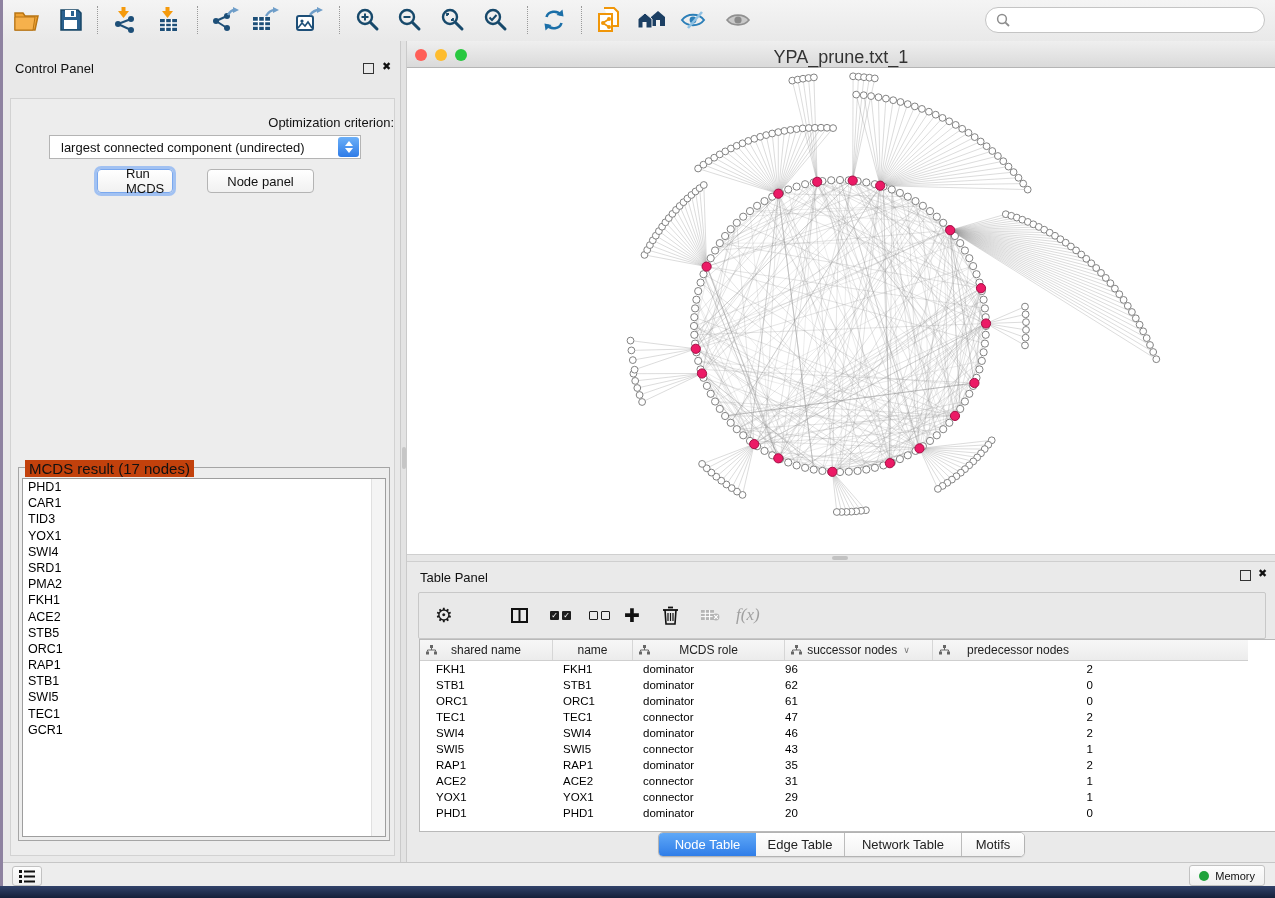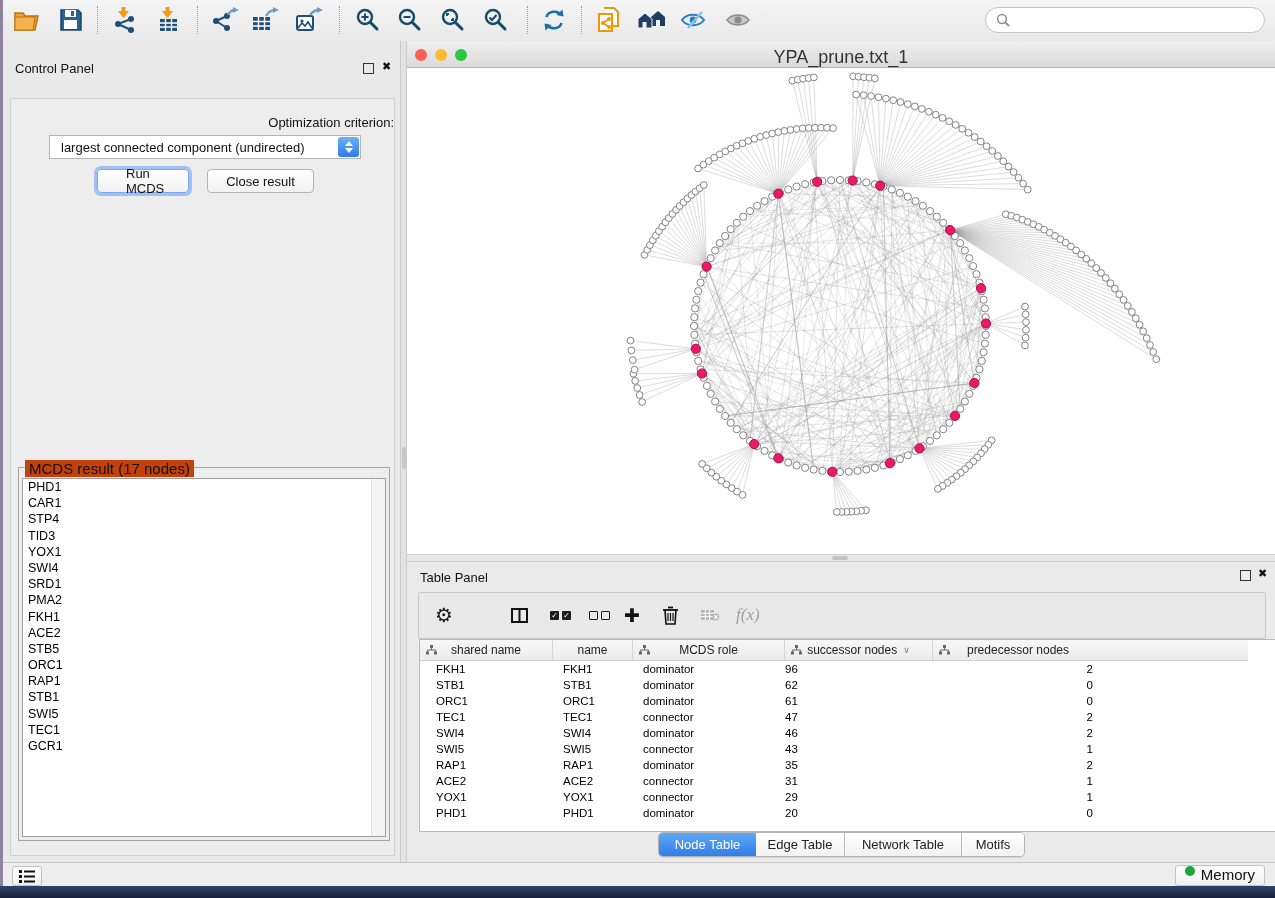--- a/index.html
+++ b/index.html
@@ -37,21 +37,21 @@
   #opt-label{position:absolute;left:0;top:16px;width:100%;text-align:right;font-size:13px;color:#111;}
   #criterion{position:absolute;left:38px;top:36px;width:312px;height:24px;background:#fff;
     border:1px solid #b4b4b4;border-radius:0;font-size:13px;color:#111;display:flex;align-items:center;
     padding-left:11px;box-sizing:border-box;}
   #criterion-stepper{position:absolute;right:1px;top:1px;width:21px;height:20px;border-radius:3px;
     background:linear-gradient(#6cb0f8,#2e7be7);display:flex;flex-direction:column;align-items:center;justify-content:center;gap:2px;}
   .tri-up{width:0;height:0;border-left:4px solid transparent;border-right:4px solid transparent;border-bottom:5px solid #fff;}
   .tri-dn{width:0;height:0;border-left:4px solid transparent;border-right:4px solid transparent;border-top:5px solid #fff;}
   .mac-btn{position:absolute;height:24px;background:linear-gradient(#ffffff,#f1f1f1);border:1px solid #b4b4b4;
     border-radius:4px;font-size:13px;color:#111;display:flex;align-items:center;justify-content:center;box-sizing:border-box;cursor:default;}
-  #run-btn{left:86px;top:70px;width:92px;border-color:#7aa8ee;box-shadow:0 0 0 3px rgba(98,156,245,.55);padding-left:28px;}
+  #run-btn{left:86px;top:70px;width:76px;border-color:#7aa8ee;box-shadow:0 0 0 3px rgba(98,156,245,.55);padding-left:28px;}
   #closep-btn{left:196px;top:70px;width:107px;}
   #result-box{position:absolute;left:7px;top:368px;width:370px;height:372px;border:1px solid #a5a5a5;}
   #result-legend{position:absolute;left:6px;top:-8px;background:#c2410c;padding:0 4px;font-size:15px;color:#111;}
   #result-list{position:absolute;left:3px;top:10px;width:362px;height:357px;background:#fff;border:1px solid #9e9e9e;overflow:hidden;}
   #result-scroll{position:absolute;right:0;top:0;width:13px;height:100%;background:#f4f4f4;border-left:1px solid #e0e0e0;}
   .result-item{font-size:12.5px;color:#000;padding-left:5px;height:16.2px;line-height:16.2px;}
   
   #vsplit{left:400px;top:41px;width:7px;height:821px;background:#e3e3e3;border-left:1px solid #cacaca;border-right:1px solid #cacaca;box-sizing:border-box;}
   #vsplit-handle{position:absolute;left:1px;top:406px;width:4px;height:22px;background:#c6c6c6;border-radius:2px;}
   #hsplit{left:407px;top:554px;width:868px;height:8px;background:#e7e7e7;border-top:1px solid #cfcfcf;border-bottom:1px solid #cfcfcf;box-sizing:border-box;}
@@ -88,21 +88,21 @@
   .c4{width:170px;text-align:right;padding-right:10px;box-sizing:border-box;}
   #tbl-scroll{position:absolute;right:0;top:0;width:15px;height:189px;background:#fafafa;border-left:1px solid #e2e2e2;}
   #tbl-thumb{position:absolute;left:3px;top:26px;width:9px;height:100px;background:#c2c2c2;border-radius:5px;}
   #tp-tabs{position:absolute;left:251px;top:270px;height:23px;display:flex;border:1px solid #b3b3b3;border-radius:5px;
     overflow:hidden;background:#fff;box-shadow:0 1px 1px rgba(0,0,0,.08);}
   
   #statusbar{left:3px;top:862px;width:1272px;height:24px;background:#ededed;border-top:1px solid #c6c6c6;box-sizing:border-box;}
   #list-btn{position:absolute;left:9px;top:3px;width:28px;height:18px;background:linear-gradient(#fdfdfd,#f0f0f0);
     border:1px solid #c2c2c2;border-radius:3px;display:flex;align-items:center;justify-content:center;}
   #memory-btn{position:absolute;right:10px;top:2px;height:19px;padding:0 9px;background:linear-gradient(#fdfdfd,#f0f0f0);
-    border:1px solid #c2c2c2;border-radius:3px;display:flex;align-items:flex-start;gap:6px;font-size:15px;color:#111;}
+    border:1px solid #c2c2c2;border-radius:3px;display:flex;align-items:center;gap:6px;font-size:11px;color:#111;}
   #memory-dot{width:10px;height:10px;border-radius:50%;}
 </style>
 </head>
 <body>
 
 <div id="screen">
 
   <div id="toolbar" class="abs">
     <span class="tbtn" style="left:7px">
       <svg width="26" height="22" viewBox="0 0 26 22">
@@ -253,28 +253,27 @@
     <div id="cp-body">
       <div id="opt-label">Optimization criterion:</div>
       <div id="criterion">
         <span>largest connected component (undirected)</span>
         <span id="criterion-stepper">
             <span class="tri-up"></span>
             <span class="tri-dn"></span>
           </span>
       </div>
       <div class="mac-btn" id="run-btn">Run MCDS</div>
-      <div class="mac-btn" id="closep-btn">Close result</div>
+      <div class="mac-btn" id="closep-btn">Node panel</div>
       <div id="result-box">
         <span id="result-legend">MCDS result (17 nodes)</span>
         <div id="result-list">
           <div id="result-items">
               <div class="result-item">PHD1</div>
               <div class="result-item">CAR1</div>
-              <div class="result-item">STP4</div>
               <div class="result-item">TID3</div>
               <div class="result-item">YOX1</div>
               <div class="result-item">SWI4</div>
               <div class="result-item">SRD1</div>
               <div class="result-item">PMA2</div>
               <div class="result-item">FKH1</div>
               <div class="result-item">ACE2</div>
               <div class="result-item">STB5</div>
               <div class="result-item">ORC1</div>
               <div class="result-item">RAP1</div>

